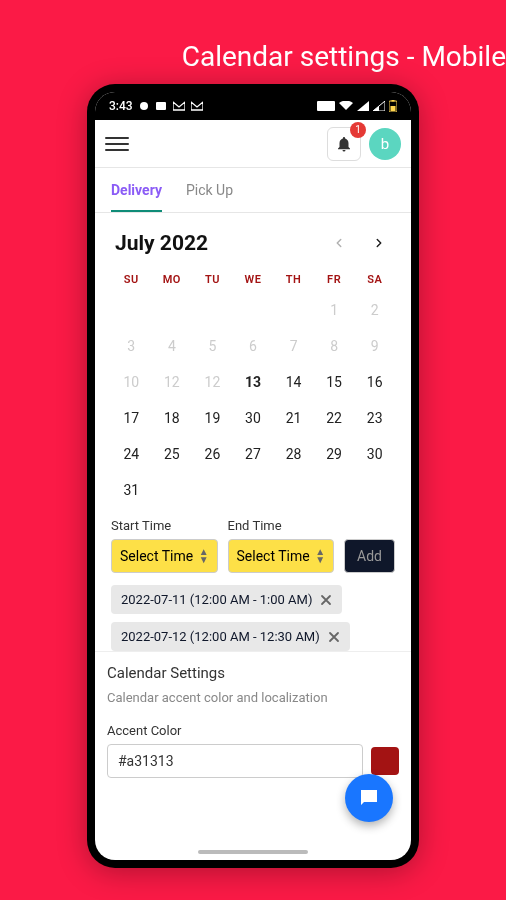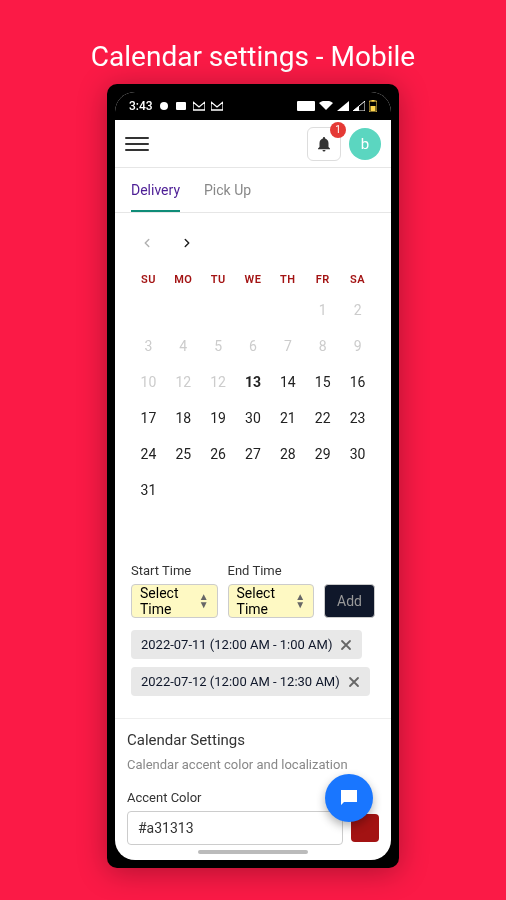--- a/index.html
+++ b/index.html
@@ -1,55 +1,55 @@
 <!DOCTYPE html>
 <html><head>
 <meta charset="utf-8">
 <style>
   * { box-sizing: border-box; margin: 0; padding: 0; font-family: -apple-system, BlinkMacSystemFont, "Segoe UI", Roboto, Helvetica, Arial, sans-serif; }
   body { width: 506px; height: 900px; background: #fb1a46; overflow: hidden; }
-  .page-title { color: #fff; text-align: center; font-size: 28px; font-weight: 400; padding-top: 40px; }
-  .phone { position: absolute; left: 50%; top: 84px; transform: translateX(-50%); width: 292px; height: 784px; background: #000; border-radius: 10px; padding: 8px; box-shadow: 0 4px 30px rgba(0,0,0,.3); }
+  .page-title { color: #fff; text-align: right; font-size: 28px; font-weight: 400; padding-top: 40px; }
+  .phone { position: absolute; left: 50%; top: 84px; transform: translateX(-50%); width: 332px; height: 784px; background: #000; border-radius: 28px; padding: 8px; box-shadow: 0 4px 30px rgba(0,0,0,.3); }
   .screen { width: 100%; height: 100%; background: #fff; border-radius: 20px; overflow: hidden; display: flex; flex-direction: column; position: relative; }
   .statusbar { height: 28px; background: #000; color: #fff; display: flex; align-items: center; justify-content: space-between; padding: 0 14px; font-size: 12px; font-weight: 500; }
   .statusbar-left { display: flex; align-items: center; gap: 6px; }
   .statusbar-right { display: flex; align-items: center; gap: 4px; }
   .sb-icon { display: inline-flex; }
   .app-header { height: 48px; display: flex; align-items: center; justify-content: space-between; padding: 0 10px; border-bottom: 1px solid #e6e6e6; }
   .hamburger { width: 24px; height: 24px; display: flex; flex-direction: column; justify-content: center; gap: 4px; cursor: pointer; }
   .hamburger span { display: block; height: 2px; background: #333; border-radius: 1px; }
   .header-right { display: flex; align-items: center; gap: 8px; }
   .bell-btn { position: relative; width: 34px; height: 34px; border: 1px solid #ddd; border-radius: 6px; background: #fff; display: flex; align-items: center; justify-content: center; cursor: pointer; }
   .bell-badge { position: absolute; top: -6px; right: -6px; width: 16px; height: 16px; border-radius: 50%; background: #e53935; color: #fff; font-size: 10px; display: flex; align-items: center; justify-content: center; }
   .avatar { width: 32px; height: 32px; border-radius: 50%; background: #5bd6c0; color: #fff; display: flex; align-items: center; justify-content: center; font-size: 15px; cursor: pointer; }
   .tabs { display: flex; gap: 24px; padding: 0 16px; border-bottom: 1px solid #e6e6e6; }
   .tab { padding: 14px 0 12px; font-size: 14px; color: #888; cursor: pointer; border-bottom: 2px solid transparent; }
-  .tab.active { color: #4c1d95; border-bottom-color: #0f8c78; font-weight: 400; }
+  .tab.active { color: #8b5cf6; border-bottom-color: #0f8c78; font-weight: 700; }
   .content { flex: 1; overflow: hidden; padding: 0; }
   .cal-section { padding: 18px 16px 10px; }
   .cal-head { display: flex; align-items: center; justify-content: space-between; margin-bottom: 18px; padding: 0 4px; }
   .cal-title { font-size: 21px; font-weight: 700; color: #111; }
   .cal-nav { display: flex; gap: 16px; }
   .cal-arrow { width: 24px; height: 24px; display: flex; align-items: center; justify-content: center; cursor: pointer; }
   .cal-arrow.disabled { opacity: .35; }
   .cal-grid { display: grid; grid-template-columns: repeat(7, 1fr); text-align: center; row-gap: 12px; }
   .dow { font-size: 11px; font-weight: 600; color: #a31313; letter-spacing: .5px; }
   .day { font-size: 14px; color: #222; padding: 4px 0; cursor: pointer; }
   .day.muted { color: #ccc; }
   .day.today { font-weight: 700; }
   .times-row { display: flex; gap: 10px; padding: 6px 16px 12px; align-items: flex-end; }
   .time-col { flex: 1; }
-  .time-label { font-size: 13px; color: #333; margin-bottom: 6px; margin-top: 45px; }
-  .time-select { width: 100%; height: 34px; border: 1px solid #ccc; border-radius: 4px; font-size: 14px; padding: 0 8px; display: flex; align-items: center; justify-content: space-between; background: #fef9c3; cursor: pointer; }
+  .time-label { font-size: 13px; color: #333; margin-bottom: 6px; }
+  .time-select { width: 100%; height: 34px; border: 1px solid #ccc; border-radius: 4px; font-size: 14px; padding: 0 8px; display: flex; align-items: center; justify-content: space-between; background: #fde047; cursor: pointer; }
   .sel-caret { display: inline-block; line-height: 8px; font-size: 10px; color: #666; }
   .add-btn { height: 34px; padding: 0 12px; border: 1px solid #ccc; border-radius: 4px; background: #0f172a; color: #999; font-size: 14px; cursor: pointer; }
   .chips { padding: 0 16px; display: flex; flex-direction: column; gap: 8px; }
   .chip { display: inline-flex; align-items: center; gap: 8px; background: #e8e8e8; border-radius: 4px; padding: 7px 10px; font-size: 13px; color: #0f172a; width: fit-content; }
   .chip-x { cursor: pointer; color: #666; display: inline-flex; }
-  .settings-block { margin-top: 22px; padding: 12px; border-top: 1px solid #eee; }
+  .settings-block { padding: 12px; border-top: 1px solid #eee; }
   .sb-title { font-size: 15px; color: #333; margin-bottom: 8px; }
   .sb-desc { font-size: 13px; color: #888; margin-bottom: 18px; }
   .field-label { font-size: 13px; color: #333; margin-bottom: 6px; }
   .color-row { display: flex; gap: 8px; align-items: center; }
   .color-input { flex: 1; height: 34px; border: 1px solid #ccc; border-radius: 4px; padding: 0 10px; font-size: 14px; color: #333; }
   .swatch { width: 28px; height: 28px; border-radius: 4px; background: #a31313; cursor: pointer; }
   .fab { position: absolute; right: 18px; bottom: 38px; width: 48px; height: 48px; border-radius: 50%; background: #1976ff; display: flex; align-items: center; justify-content: center; box-shadow: 0 4px 10px rgba(0,0,0,.3); cursor: pointer; }
   .nav-home { position: absolute; bottom: 6px; left: 50%; transform: translateX(-50%); width: 110px; height: 4px; background: #bbb; border-radius: 2px; }
 </style>
 </head>
@@ -134,20 +134,21 @@
     </div>
 
     <div class="tabs">
       <div class="tab active">Delivery</div>
       <div class="tab">Pick Up</div>
     </div>
 
     <div class="content">
       <div class="cal-section">
         <div class="cal-head">
+          <div class="cal-title">July 2022</div>
           <div class="cal-nav">
             <div class="cal-arrow disabled">
               <svg width="14" height="14" viewBox="0 0 24 24">
                   <path d="M15 6l-6 6 6 6" fill="none" stroke="#222" stroke-width="2.5" stroke-linecap="round" stroke-linejoin="round"></path>
                 </svg>
             </div>
             <div class="cal-arrow">
               <svg width="14" height="14" viewBox="0 0 24 24">
                   <path d="M9 6l6 6-6 6" fill="none" stroke="#222" stroke-width="2.5" stroke-linecap="round" stroke-linejoin="round"></path>
                 </svg>

